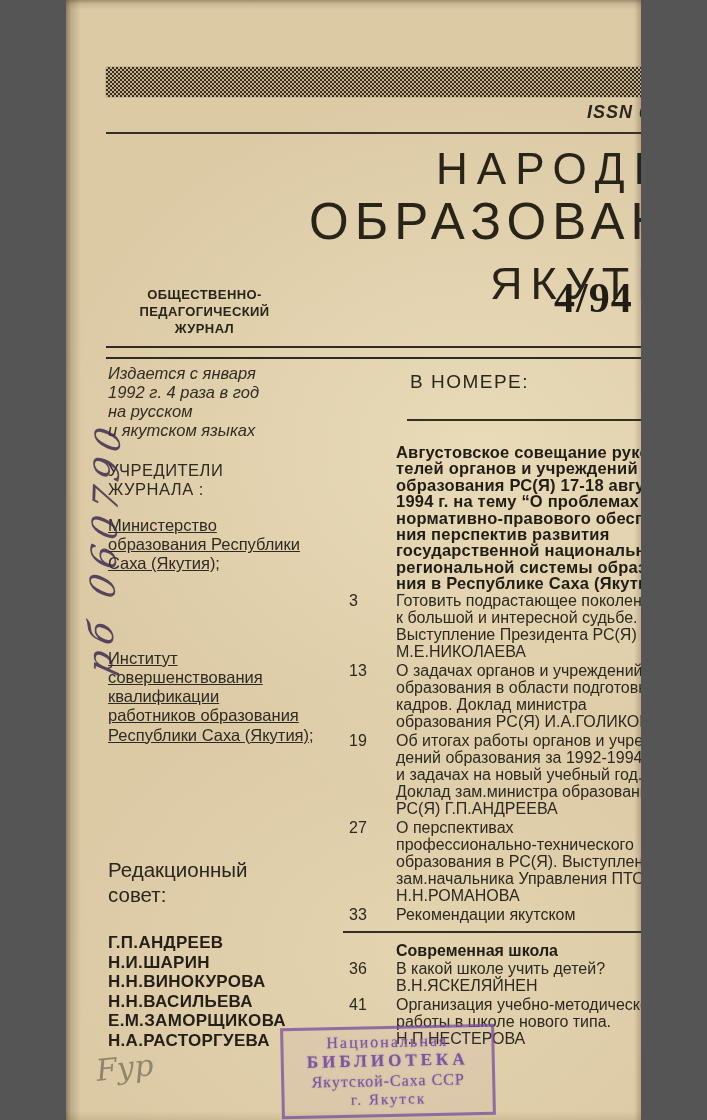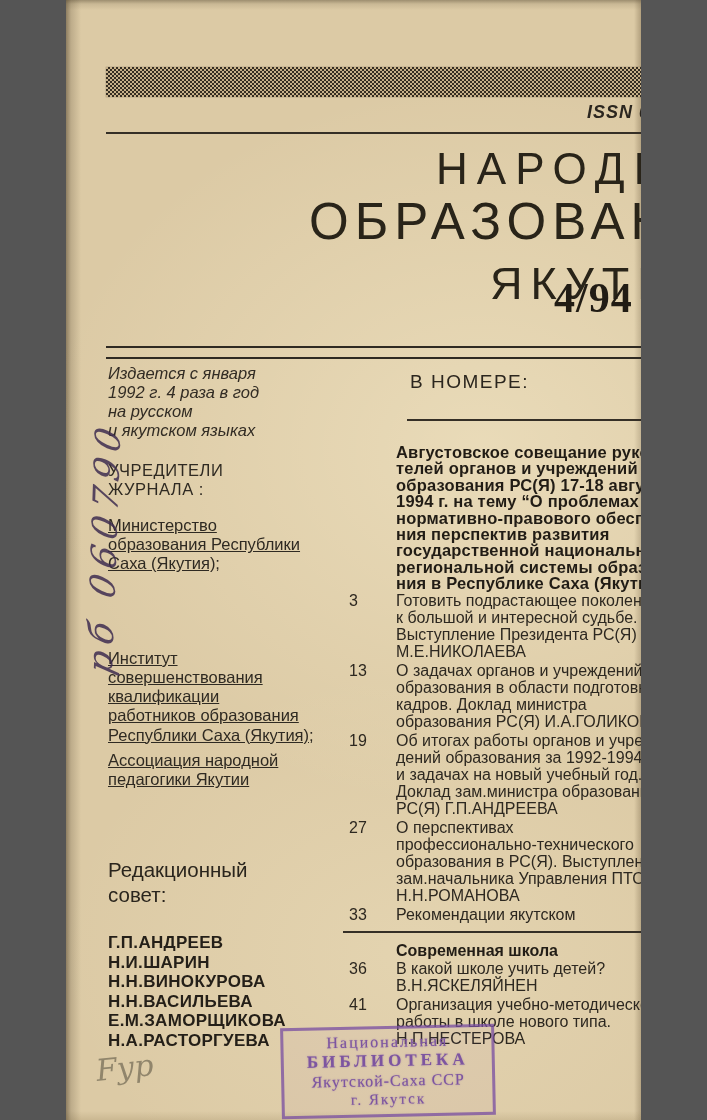--- a/index.html
+++ b/index.html
@@ -129,39 +129,40 @@
   <div class="abs rule rule-issn"></div>
 
   <div class="abs masthead">
     <div class="title-1">НАРОДНОЕ</div>
     <div class="title-2">ОБРАЗОВАНИЕ</div>
     <div class="title-row3">
       <span class="title-3">ЯКУТИИ</span>
       <span class="issue-number">4/94</span>
     </div>
   </div>
+  <div class="abs journal-subtitle ml">ОБЩЕСТВЕННО-
+ПЕДАГОГИЧЕСКИЙ
+ЖУРНАЛ</div>
 
   <div class="abs double-rule"></div>
 
   <div class="abs leftcol pub-note ml">Издается с января
 1992 г. 4 раза в год
 на русском
 и якутском языках</div>
   <div class="abs leftcol founders-heading ml">УЧРЕДИТЕЛИ
 ЖУРНАЛА :</div>
   <div class="abs leftcol founder founder-0 ml">Министерство
 образования Республики
 Саха (Якутия);</div>
   <div class="abs leftcol founder founder-1 ml">Институт
 совершенствования
 квалификации
 работников образования
 Республики Саха (Якутия);</div>
-  <div class="abs leftcol founder founder-2 ml">Ассоциация народной
-педагогики Якутии</div>
   <div class="abs editorial-heading ml">Редакционный
 совет:</div>
   <div class="abs editorial-board ml">Г.П.АНДРЕЕВ
 Н.И.ШАРИН
 Н.Н.ВИНОКУРОВА
 Н.Н.ВАСИЛЬЕВА
 Е.М.ЗАМОРЩИКОВА
 Н.А.РАСТОРГУЕВА</div>
 
   <div class="abs toc-heading">В НОМЕРЕ:</div>

